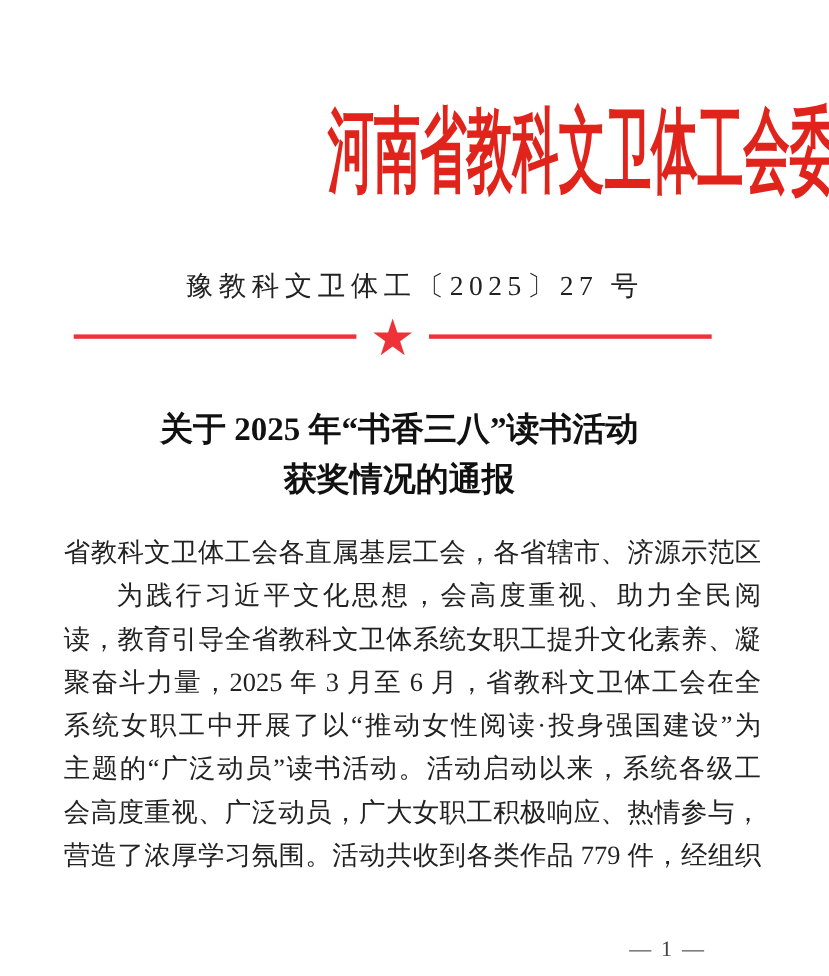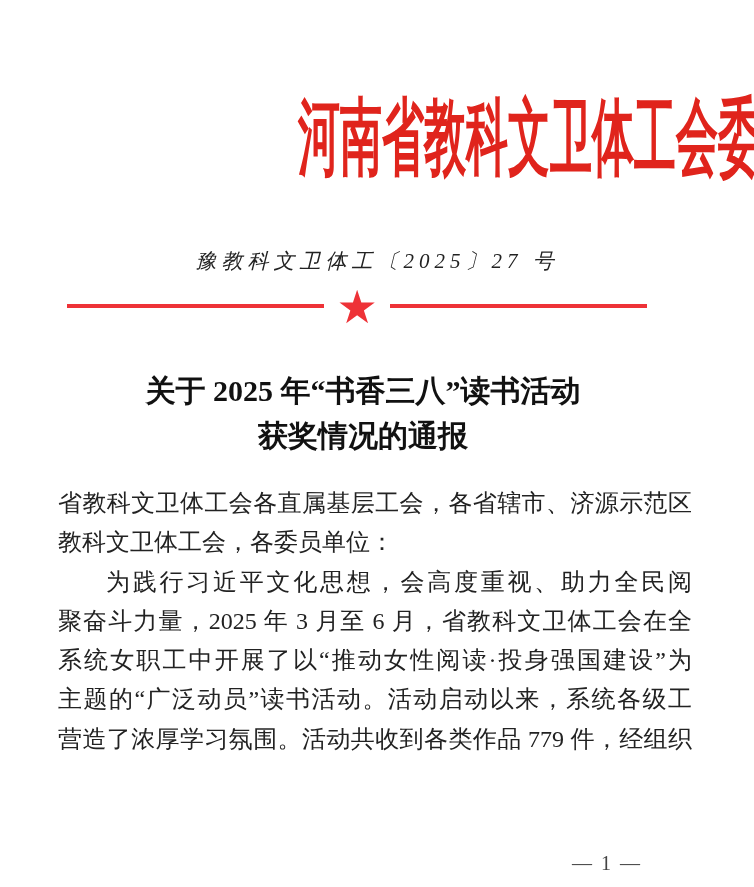--- a/index.html
+++ b/index.html
@@ -36,25 +36,24 @@
     transform: scaleX(0.50);
     transform-origin: 50% 50%;
   }
   
   .doc-number {
     position: absolute;
     top: 246px;
     left: 0;
     width: 100%;
     text-align: center;
-    font-size: 21px;
+    font-size: 25px;
     line-height: 30px;
     letter-spacing: 5px;
     color: #222;
-    font-style: italic;
   }
   
   .divider {
     position: absolute;
     top: 284px;
     left: 67px;
     width: 580px;
     height: 44px;
     display: flex;
     align-items: center;
@@ -136,25 +135,26 @@
     <span class="rule"></span>
   </div>
 
   <div class="doc-title">
     <div>关于 2025 年“书香三八”读书活动</div>
     <div>获奖情况的通报</div>
   </div>
 
   <div class="body-text">
     <div class="line">省教科文卫体工会各直属基层工会，各省辖市、济源示范区</div>
-    <div class="line no-just">教科文卫体工会，各委员单位：</div>
     <div class="line indent">为践行习近平文化思想，会高度重视、助力全民阅</div>
+    <div class="line">读，教育引导全省教科文卫体系统女职工提升文化素养、凝</div>
     <div class="line">聚奋斗力量，2025 年 3 月至 6 月，省教科文卫体工会在全</div>
     <div class="line">系统女职工中开展了以“推动女性阅读·投身强国建设”为</div>
     <div class="line">主题的“广泛动员”读书活动。活动启动以来，系统各级工</div>
+    <div class="line">会高度重视、广泛动员，广大女职工积极响应、热情参与，</div>
     <div class="line">营造了浓厚学习氛围。活动共收到各类作品 779 件，经组织</div>
   </div>
 
   <div class="footer">
     <span>— 1 —</span>
   </div>
 
 </div>
 
 </body></html>

